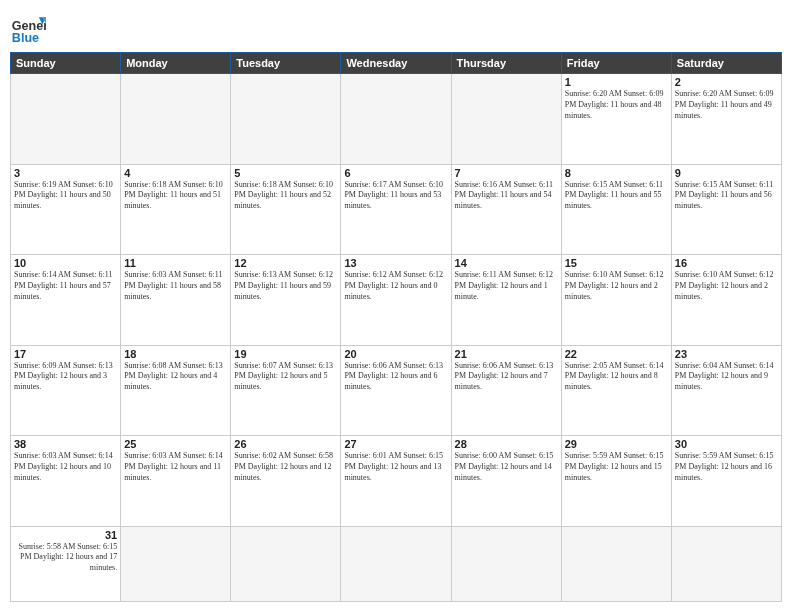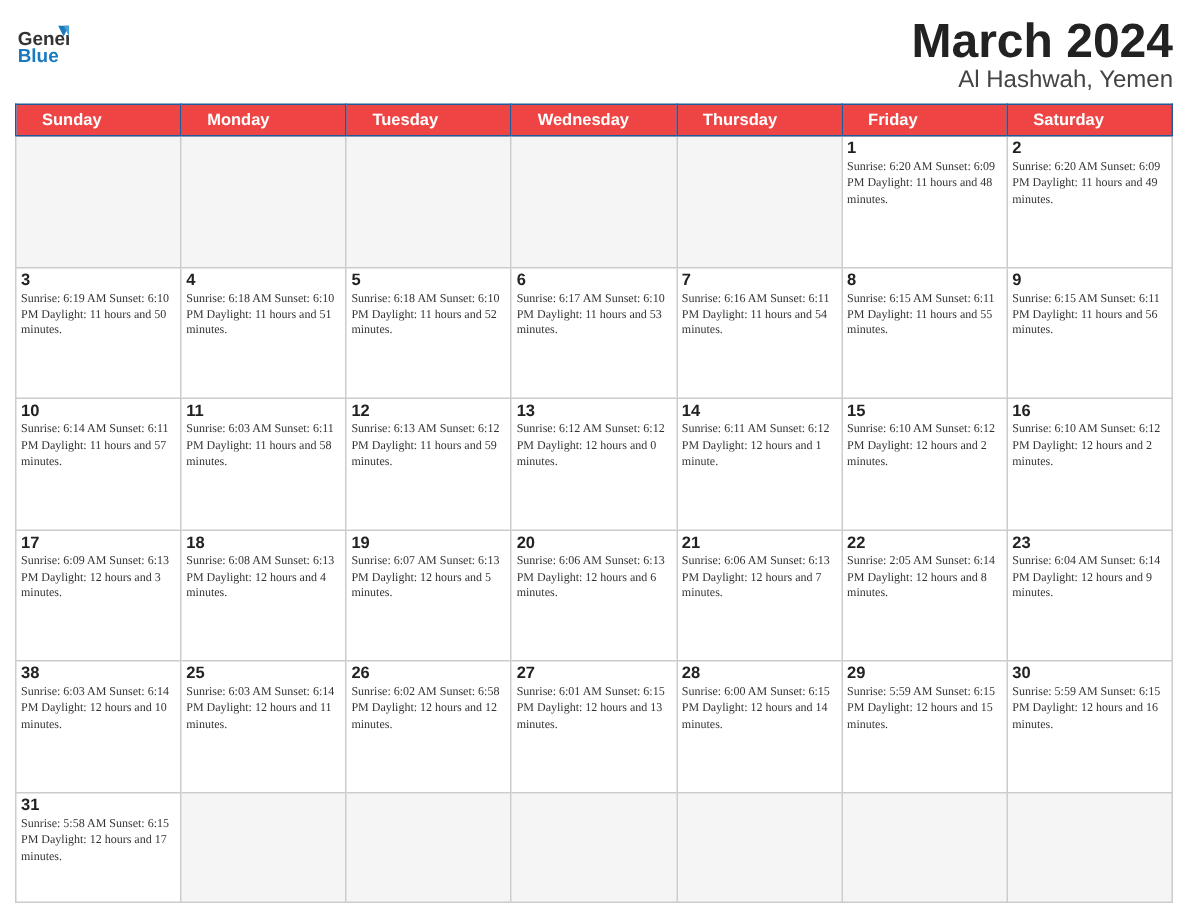--- a/index.html
+++ b/index.html
@@ -46,25 +46,25 @@
       color: #444;
     }
     .calendar {
       flex: 1;
       border: 1px solid #ccc;
       border-collapse: collapse;
       width: 100%;
       table-layout: fixed;
     }
     .calendar th {
-      background: #ef4444;
+      background: #404040;
       color: #fff;
       font-size: 11px;
       font-weight: bold;
-      padding: 4px 17px;
+      padding: 4px 5px;
       text-align: left;
       border: 1px solid #1e5a9e;
     }
     .calendar td {
       border: 1px solid #ccc;
       vertical-align: top;
       padding: 2px 3px;
       font-size: 8.5px;
       color: #333;
       background: #fff;
@@ -81,38 +81,35 @@
       margin-bottom: 1px;
     }
     .day-info {
       font-size: 8px;
       line-height: 1.35;
       color: #333;
       font-family: Liberation Serif, serif;
     }
     .last-row td {
       height: 60px;
+      text-align: right;
     }
   </style>
 </head>
 <body>
 
 <div class="page">
   <div class="header">
     <div class="logo">
       <svg class="logo-icon" viewBox="0 0 40 40">
         <text x="2" y="22" font-size="14" font-weight="bold" fill="#333">General</text>
         <text x="2" y="35" font-size="14" font-weight="bold" fill="#1a7abf">Blue</text>
         <polygon points="32,8 40,8 36,16" fill="#1a7abf"></polygon>
         <polygon points="36,8 40,8 40,16" fill="#4a9fd4"></polygon>
       </svg>
-    </div>
-    <div class="title-block">
-      <div class="main-title">March 2024</div>
-      <div class="sub-title">Al Hashwah, Yemen</div>
     </div>
   </div>
 
   <table class="calendar">
     <thead>
       <tr>
         <th>Sunday</th>
         <th>Monday</th>
         <th>Tuesday</th>
         <th>Wednesday</th>

